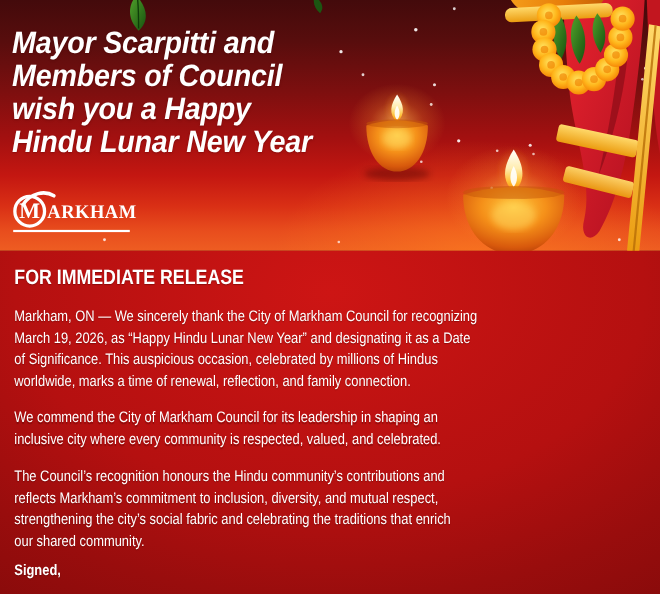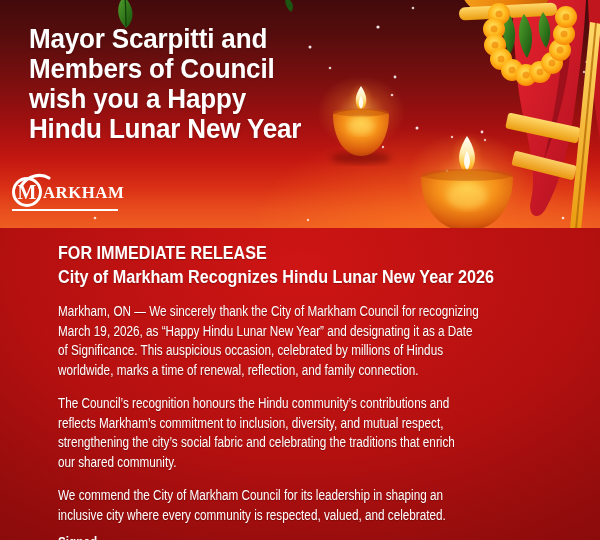--- a/index.html
+++ b/index.html
@@ -8,21 +8,21 @@
     font-family:"Liberation Sans", sans-serif; color:#fff;
   }
   
   .hero {
     position:absolute; left:0; top:0; width:600px; height:228px;
     background:
       radial-gradient(260px 150px at 72% 102%, rgba(255,130,30,.55), rgba(255,130,30,0) 70%),
       linear-gradient(180deg,#430a0b 0%, #570d0d 16%, #7c0f0f 36%, #a31010 55%, #c41711 70%, #d92f15 82%, #e84d1d 92%, #ee5d22 100%);
   }
   .deco { position:absolute; left:0; top:0; pointer-events:none; }
-  .heading { position:absolute; left:29px; top:24px; margin:0; font-weight:700; }
+  .heading { position:absolute; left:11px; top:24px; margin:0; font-weight:700;font-style:italic; }
   .heading .hline {
     font-size:28px; line-height:30px; white-space:nowrap; letter-spacing:-0.2px;
     transform:scaleX(.93); transform-origin:0 50%;
     text-shadow:0 1px 2px rgba(60,0,0,.35);
   }
   
   .logo { position:absolute; left:12px; top:177px; width:112px; }
   .logo-row { display:flex; align-items:center; }
   .logo-circle {
     position:relative; box-sizing:border-box; width:30px; height:30px;
@@ -47,21 +47,21 @@
     background:
       radial-gradient(520px 340px at 50% 12%, #cd1514 0%, #b51010 55%, #990d0d 82%, #8a0b0b 100%);
   }
   .scaled { transform:scaleX(.85); transform-origin:0 50%; white-space:nowrap; }
   .kicker  { font-size:19px; line-height:22px; font-weight:700; }
   .headline{ font-size:19px; line-height:22px; font-weight:700; margin-top:2px; }
   .body-p  { margin:14px 0 0; font-weight:400; }
   .body-p .pline { font-size:13.8px; line-height:19.5px; }
   .signoff { margin-top:8px; font-weight:700; }
   .signoff .pline { font-size:13.8px; line-height:19.5px; }
-  .txt-soft { text-shadow:0 1px 1px rgba(70,0,0,.4);margin-left:45px; }
+  .txt-soft { text-shadow:0 1px 1px rgba(70,0,0,.4); }
 </style>
 </head>
 <body>
 
 <div class="canvas">
 
   <div class="hero">
 
     <svg class="deco" width="600" height="230" viewBox="0 0 600 230">
       <defs>
@@ -223,40 +223,37 @@
         <span class="logo-rest">ARKHAM</span>
       </div>
       <div class="logo-underline"></div>
     </div>
   </div>
 
   <div class="release">
     <div class="kicker txt-soft">
       <div class="scaled">FOR IMMEDIATE RELEASE</div>
     </div>
-    <div class="headline txt-soft">
-      <div class="scaled">City of Markham Recognizes Hindu Lunar New Year 2026</div>
-    </div>
 
     <div class="body-p txt-soft">
       <div class="pline scaled">Markham, ON — We sincerely thank the City of Markham Council for recognizing</div>
       <div class="pline scaled">March 19, 2026, as “Happy Hindu Lunar New Year” and designating it as a Date</div>
       <div class="pline scaled">of Significance. This auspicious occasion, celebrated by millions of Hindus</div>
       <div class="pline scaled">worldwide, marks a time of renewal, reflection, and family connection.</div>
     </div>
 
     <div class="body-p txt-soft">
+      <div class="pline scaled">We commend the City of Markham Council for its leadership in shaping an</div>
+      <div class="pline scaled">inclusive city where every community is respected, valued, and celebrated.</div>
+    </div>
+
+    <div class="body-p txt-soft">
       <div class="pline scaled">The Council’s recognition honours the Hindu community’s contributions and</div>
       <div class="pline scaled">reflects Markham’s commitment to inclusion, diversity, and mutual respect,</div>
       <div class="pline scaled">strengthening the city’s social fabric and celebrating the traditions that enrich</div>
       <div class="pline scaled">our shared community.</div>
     </div>
 
-    <div class="body-p txt-soft">
-      <div class="pline scaled">We commend the City of Markham Council for its leadership in shaping an</div>
-      <div class="pline scaled">inclusive city where every community is respected, valued, and celebrated.</div>
-    </div>
-
     <div class="signoff txt-soft">
       <div class="pline scaled">Signed,</div>
     </div>
   </div>
 </div>
 
 </body></html>

